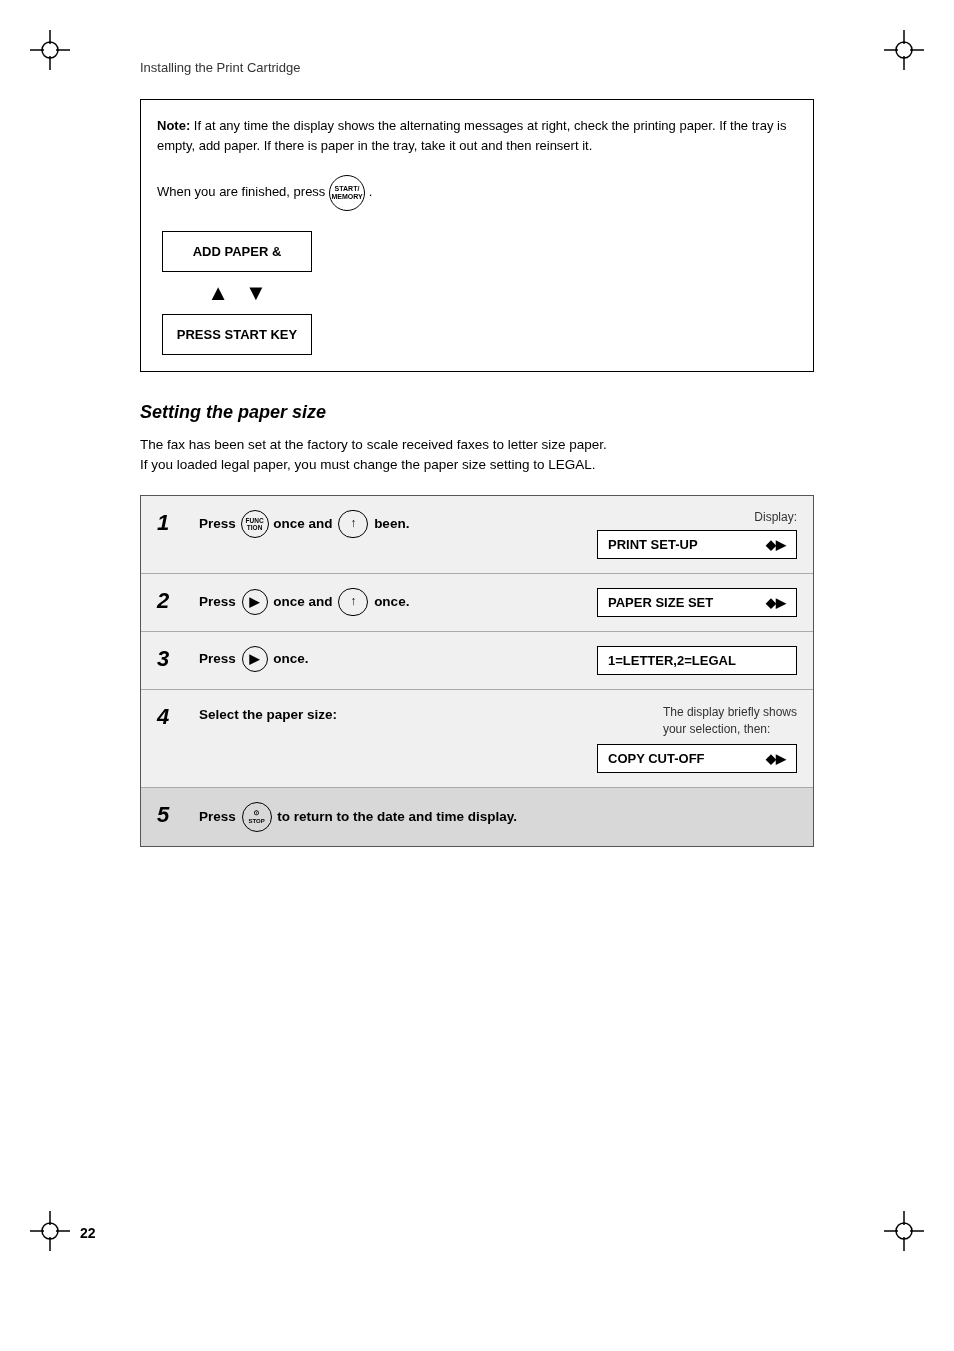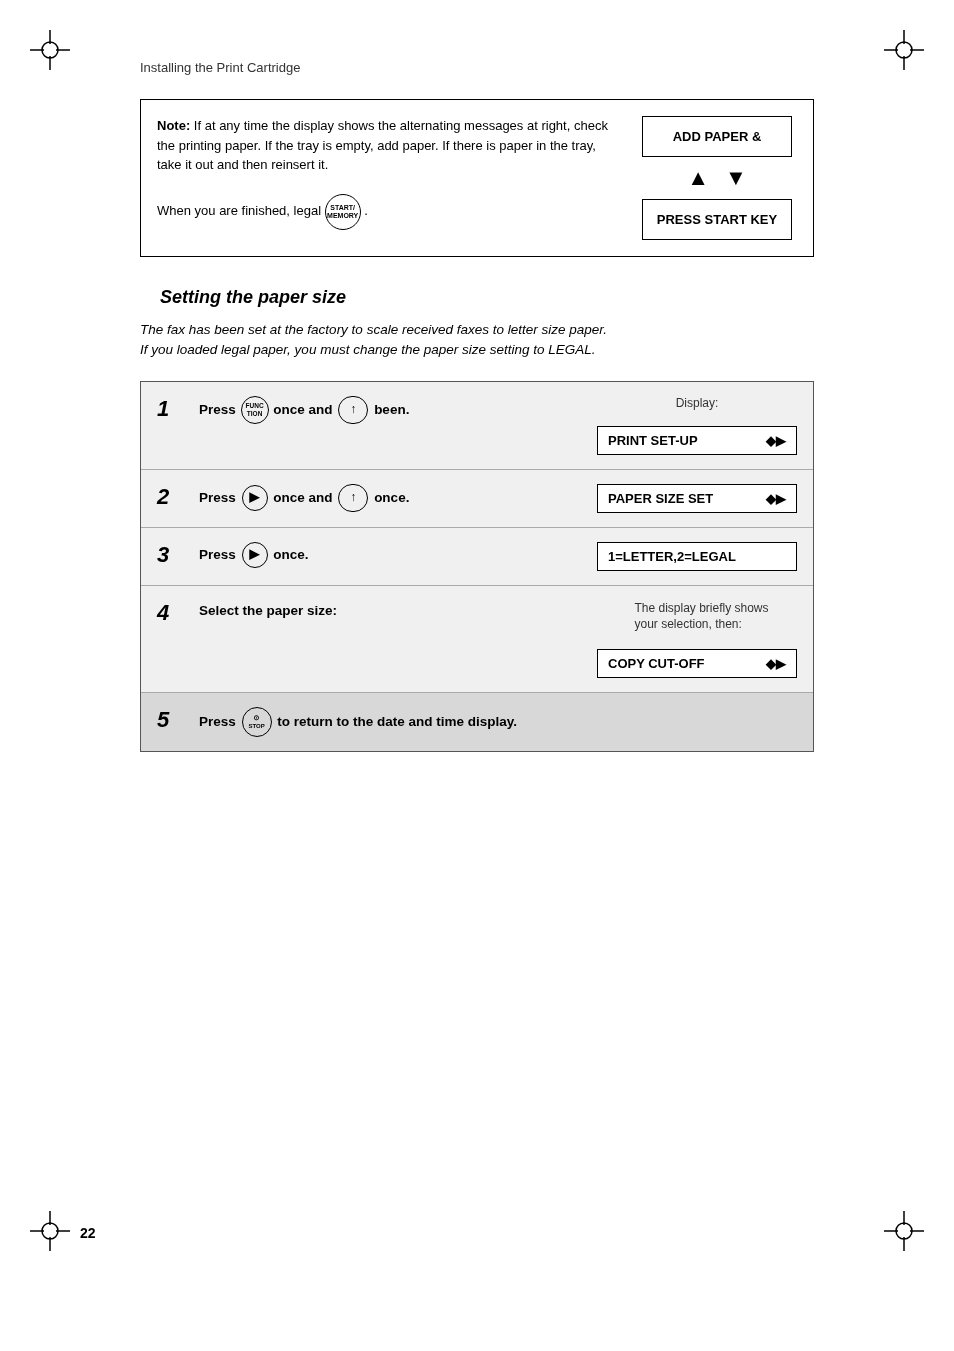--- a/index.html
+++ b/index.html
@@ -38,21 +38,21 @@
       font-size: 13px;
       color: #333;
       margin-bottom: 24px;
       margin-left: 60px;
     }
 
     
     .note-box {
       border: 1.5px solid #000;
       display: flex;
-      flex-direction: row;
+      flex-direction: column;
       margin: 0 60px 30px 60px;
       padding: 16px;
       gap: 20px;
     }
 
     .note-text-area {
       flex: 1;
       font-size: 13px;
       line-height: 1.5;
     }
@@ -100,29 +100,28 @@
       text-align: center;
       line-height: 1.1;
       vertical-align: middle;
     }
 
     
     .section-heading {
       font-size: 18px;
       font-style: italic;
       font-weight: bold;
-      margin: 20px 60px 12px 80px;
+      margin: 20px 60px 12px 60px;
     }
 
     
     .section-desc {
       font-size: 13.5px;
       margin: 0 60px 20px 60px;
       line-height: 1.5;
-      font-style: italic;
     }
 
     
     .steps-table {
       border: 1.5px solid #555;
       margin: 0 60px;
       background: #f0f0f0;
     }
 
     .step-row {
@@ -151,22 +150,22 @@
       font-size: 13.5px;
       font-weight: bold;
       line-height: 1.6;
     }
 
     .step-display {
       width: 200px;
       flex-shrink: 0;
       display: flex;
       flex-direction: column;
-      align-items: center;
-      gap: 16px;
+      align-items: flex-end;
+      gap: 6px;
     }
 
     .display-label {
       font-size: 12px;
       color: #333;
     }
 
     .lcd-box {
       border: 1.5px solid #000;
       padding: 6px 10px;
@@ -328,21 +327,21 @@
   <div class="header-breadcrumb">Installing the Print Cartridge</div>
 
   <div class="note-box">
     <div class="note-text-area">
       <p>
         <strong>Note:</strong>
         <span>If at any time the display shows the alternating messages at right, check the printing paper. If the tray is empty, add paper. If there is paper in the tray, take it out and then reinsert it.</span>
       </p>
       <br>
       <p>
-        <span>When you are finished, legal</span>
+        <span>When you are finished, press</span>
         <span class="start-memory-btn" style="font-size:7px; line-height:1.1;">START/<br>MEMORY</span>
         <span>.</span>
       </p>
     </div>
     <div class="note-display-area">
       <div class="display-box">ADD PAPER &amp;</div>
       <div class="arrows-display">
         <span style="font-size:22px;">▲</span>
         <span style="font-size:22px;">▼</span>
       </div>

